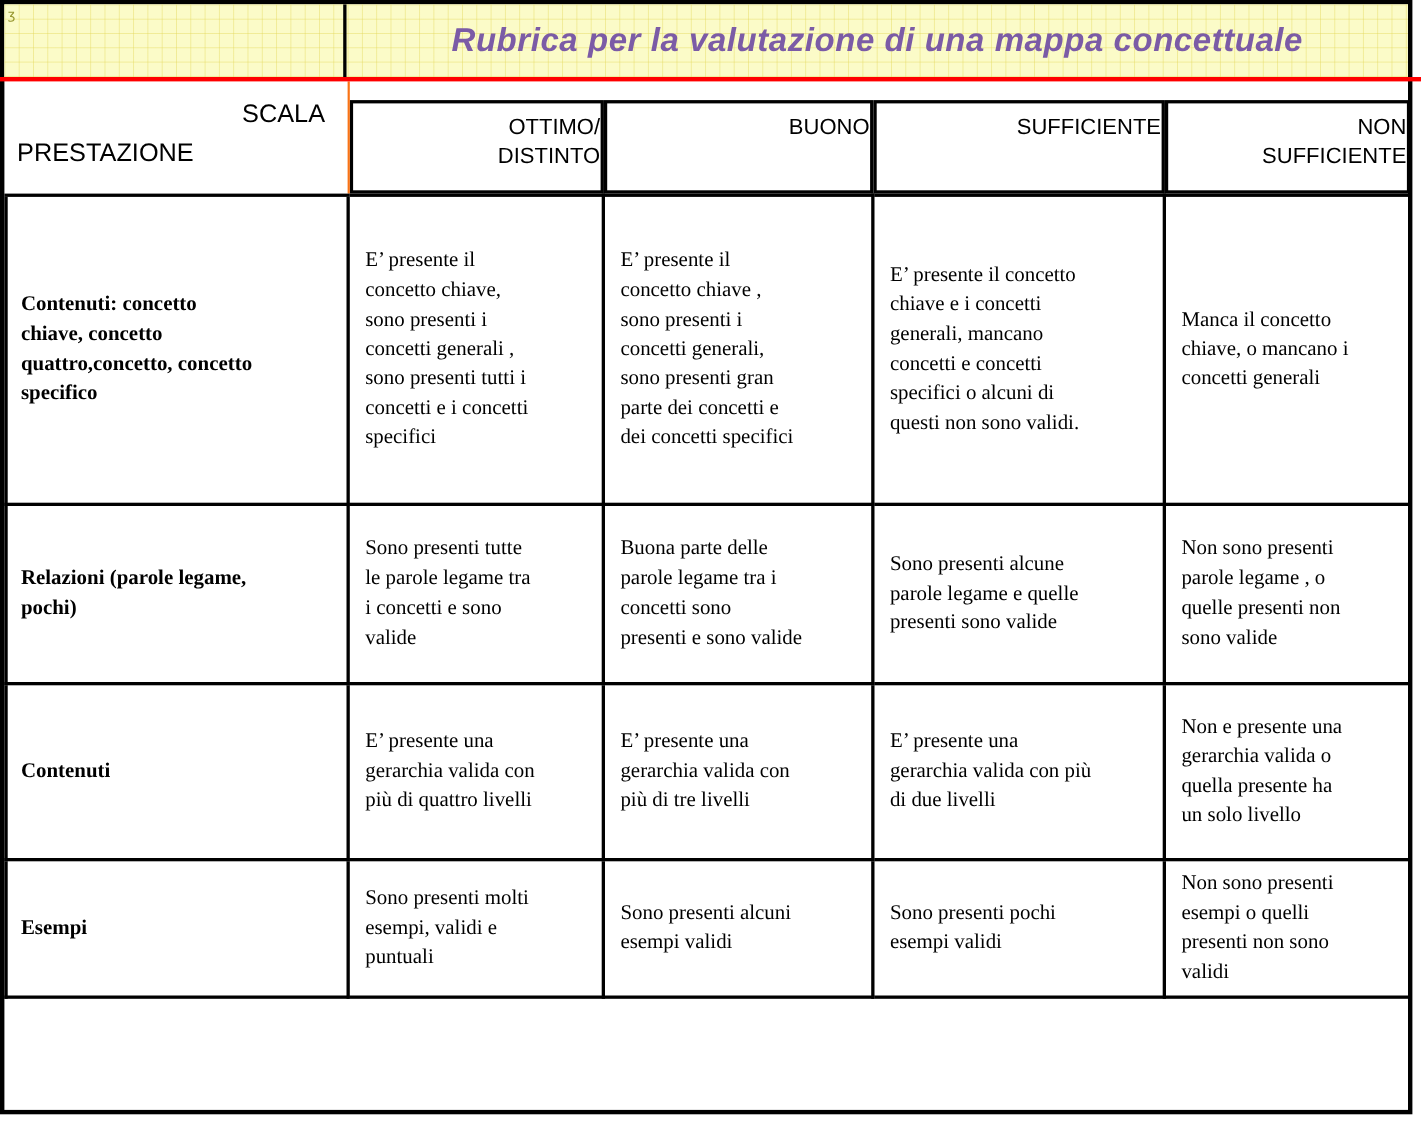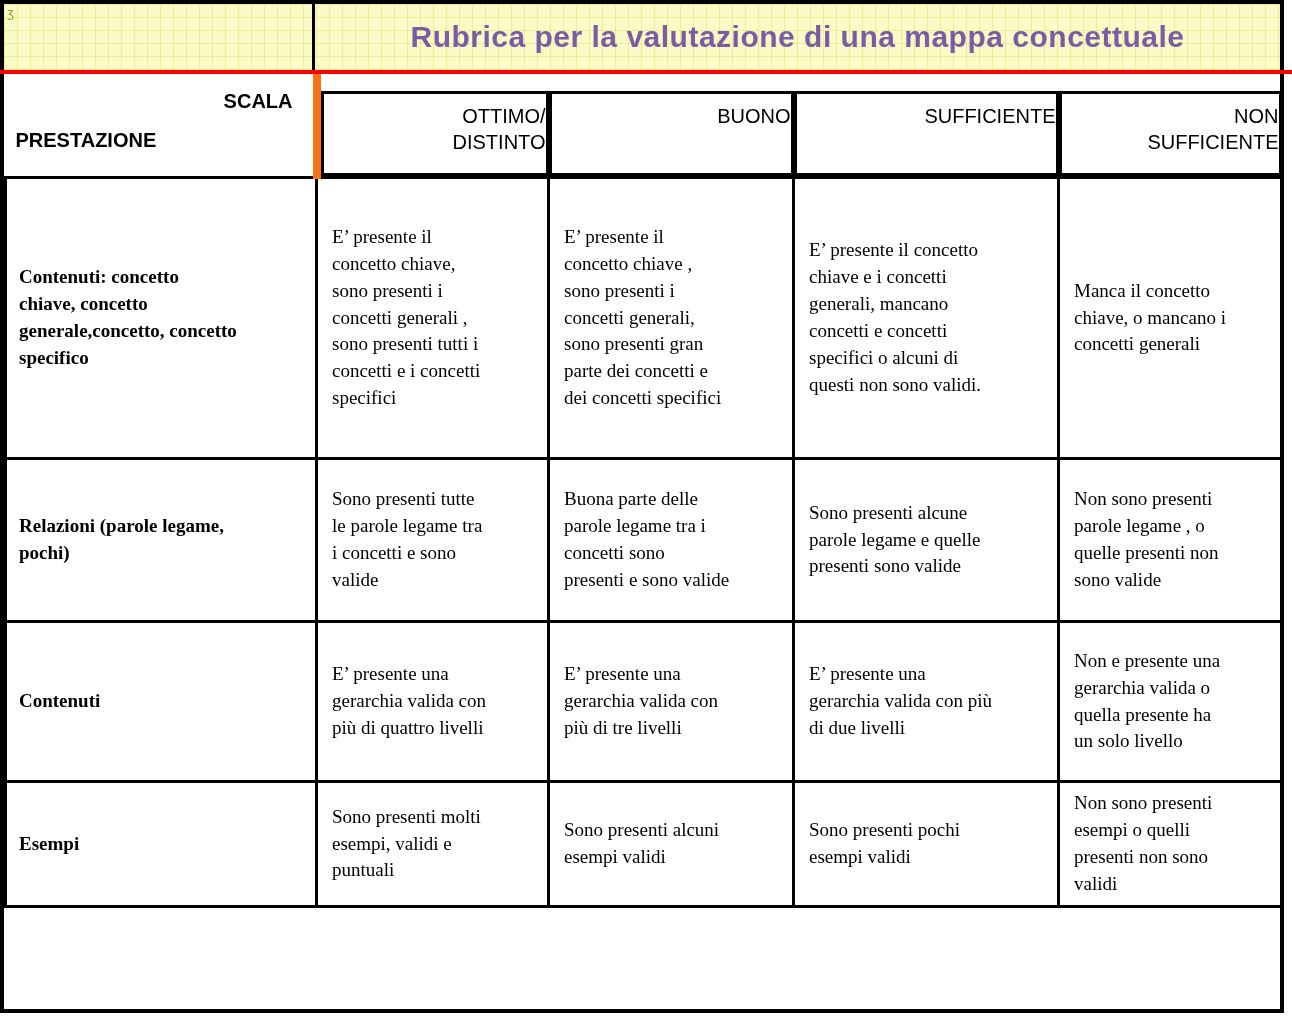--- a/index.html
+++ b/index.html
@@ -45,20 +45,21 @@
   }
   .band-title {
     flex: 1;
     display: flex;
     align-items: center;
     justify-content: center;
   }
   .title-text {
     font-family: "Liberation Sans", sans-serif;
     font-weight: bold;
+    font-style: italic;
     font-size: 30px;
     color: #7b5ba6;
     letter-spacing: 0.5px;
     white-space: nowrap;
   }
   .red-line {
     position: absolute;
     left: 0;
     top: 70px;
     width: 1292px;
@@ -74,26 +75,25 @@
     margin-top: 4px;
   }
   col.c0 { width: 311px; }
   col.c1 { width: 232px; }
   col.c2 { width: 245px; }
   col.c3 { width: 265px; }
   col.c4 { width: 223px; }
 
   tr.head { height: 102px; }
   td.corner {
-    border-right: 8px solid #f97316;
+    border-right: 2px solid #f97316;
     border-bottom: 3px solid #000;
     position: relative;
     font-family: "Liberation Sans", sans-serif;
-    font-size: 20px;
-    font-weight: bold;
+    font-size: 23px;
   }
   .scala-label    { position: absolute; top: 16px; right: 20px; }
   .prestazione-label { position: absolute; bottom: 24px; left: 10px; }
 
   td.lvl { padding: 0; vertical-align: top; }
   .lvlbox {
     margin-top: 17px;
     height: 85px;
     border: 3px solid #000;
     font-family: "Liberation Sans", sans-serif;
@@ -166,21 +166,21 @@
         </td>
         <td class="lvl">
           <div class="lvlbox">NON
 SUFFICIENTE</div>
         </td>
       </tr>
 
       <tr class="r1">
         <td class="crit">Contenuti: concetto
 chiave, concetto
-generale,concetto, concetto
+quattro,concetto, concetto
 specifico</td>
         <td class="body">E’ presente il
 concetto chiave,
 sono presenti i
 concetti generali ,
 sono presenti tutti i
 concetti e i concetti
 specifici</td>
         <td class="body">E’ presente il
 concetto chiave ,

